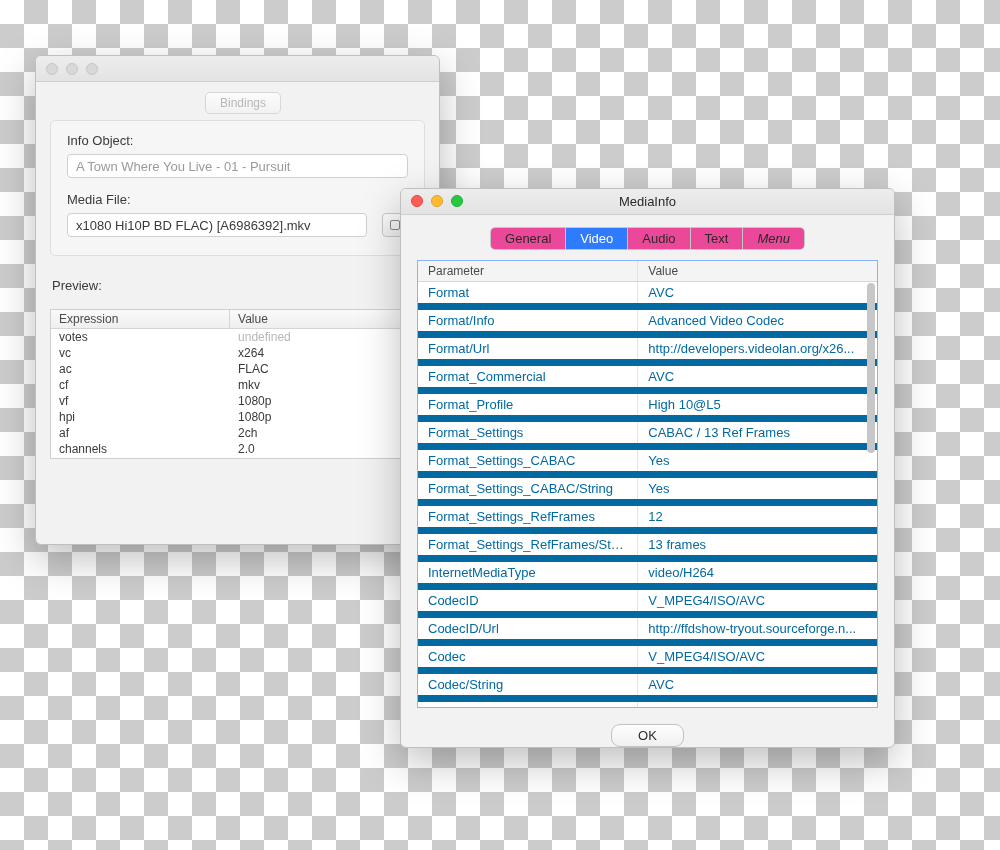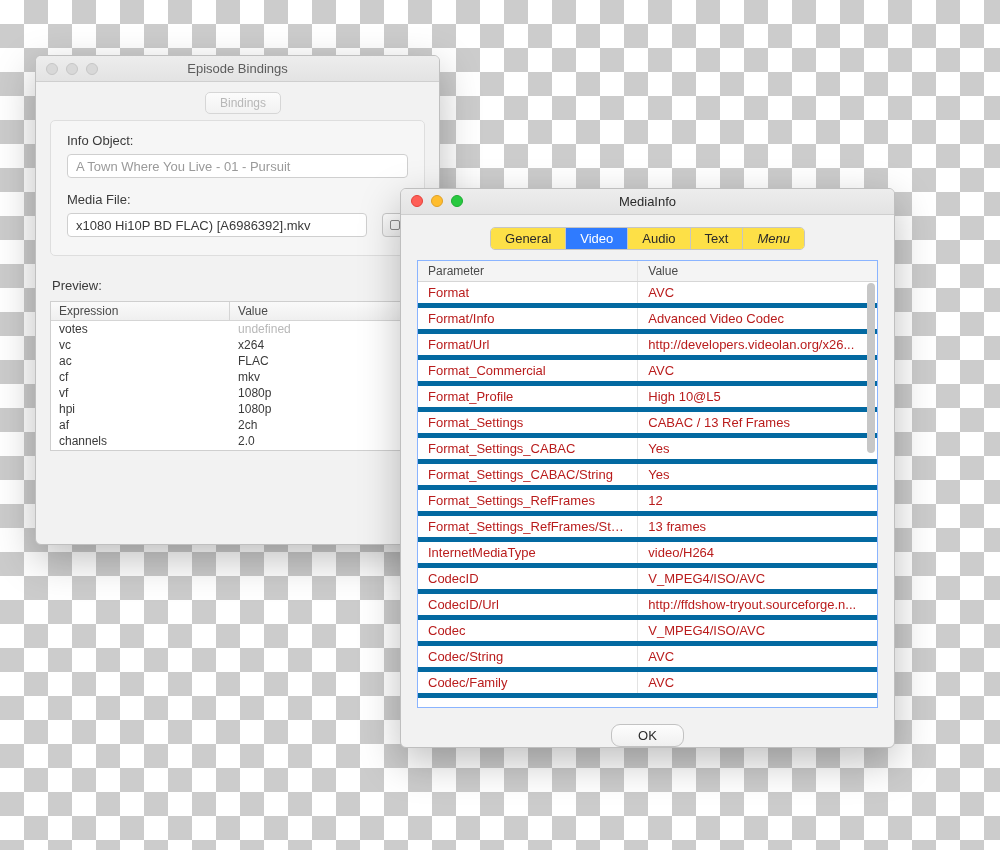--- a/index.html
+++ b/index.html
@@ -78,21 +78,21 @@
   .media-row .field-input { flex:1; color:#3a3a3a; }
   .icon-btn {
     width:26px; height:24px; background:linear-gradient(#fdfdfd,#efefef);
     border:1px solid #c8c8c8; border-radius:4px;
     display:flex; align-items:center; justify-content:center;
   }
   .icon-btn .sq { width:10px; height:10px; border:1px solid #8a8a8a; border-radius:2px; }
 
   .preview-label { font-size:13px; color:#3a3a3a; margin:22px 16px 4px; }
   .preview-table {
-    margin:4px 14px; border:1px solid #cfcfcf; background:#fff;
+    margin:12px 14px; border:1px solid #cfcfcf; background:#fff;
     font-size:12px;
     height:150px; overflow:hidden;
   }
   .preview-table .hdr {
     display:flex; background:linear-gradient(#fafafa,#efefef);
     border-bottom:1px solid #d5d5d5;
   }
   .preview-table .hdr > div { padding:2px 8px; color:#4a4a4a; }
   .preview-table .hdr .c1 { width:48%; border-right:1px solid #d5d5d5; }
   .preview-table .hdr .c2 { flex:1; }
@@ -106,39 +106,39 @@
   .win-front { left: 400px; top: 188px; width: 495px; height: 560px; }
   .win-front .traffic .d1 { background:#ff5f57; border:1px solid #e5413a; }
   .win-front .traffic .d2 { background:#ffbd2e; border:1px solid #e0a128; }
   .win-front .traffic .d3 { background:#28c940; border:1px solid #1dad32; }
 
   .tabs-wrap { display:flex; justify-content:center; padding:12px 0 10px; }
   .tabs {
     display:flex; border:1px solid #c5c5c5; border-radius:5px; overflow:hidden;
   }
   .tab {
-    font-size:13px; padding:3px 14px; background:#fde047; color:#2a2a2a;
+    font-size:13px; padding:3px 14px; background:#ec4899; color:#2a2a2a;
     border-right:1px solid #c5c5c5; cursor:default;
   }
   .tab:last-child { border-right:none;font-style:italic; }
   .tab.active { background:#2f7bff; color:#fff;text-align:center; }
 
   .grid-outer {
     margin:0 16px; border:1px solid #8ab4ff; background:#fff;
     height:452px; position:relative;text-decoration:underline;
   }
   .grid-scroll { position:absolute; inset:0; overflow:hidden; }
   .grid-hdr {
     display:flex; background:#f4f4f4; border-bottom:1px solid #d6d6d6;
     font-size:12px; color:#4a4a4a;
   }
   .grid-hdr > div { padding:3px 10px; }
   .g1 { width:48%; border-right:1px solid #e3e3e3; }
   .g2 { flex:1; }
-  .grid-row { display:flex; font-size:13px; color:#b91c1c; border-bottom:5px solid #0369a1; }
+  .grid-row { display:flex; font-size:13px; color:#0369a1; border-bottom:7px solid #0369a1; }
   .grid-row > div { padding:3px 10px; white-space:nowrap; overflow:hidden; text-overflow:ellipsis; }
   .scrollbar {
     position:absolute; right:2px; top:22px; width:8px; height:170px;
     background:#c7c7c7; border-radius:4px;
   }
 
   .ok-wrap { display:flex; justify-content:center; padding:16px 0 0; }
   .ok-btn {
     font-size:13px; color:#2a2a2a; background:linear-gradient(#fdfdfd,#f0f0f0);
     border:1px solid #c2c2c2; border-radius:9px; padding:3px 26px;
@@ -147,21 +147,20 @@
 </head>
 <body>
 
 <div class="window win-back">
   <div class="titlebar">
     <div class="traffic">
       <div class="dot"></div>
       <div class="dot"></div>
       <div class="dot"></div>
     </div>
-    <div class="title">Episode Bindings</div>
   </div>
 
   <div class="seg-btn-wrap">
     <div class="seg-btn">Bindings</div>
   </div>
 
   <div class="well">
     <div class="field-label">Info Object:</div>
     <input class="field-input" readonly="" value="A Town Where You Live - 01 - Pursuit" style="">
     <div style="height:14px"></div>

